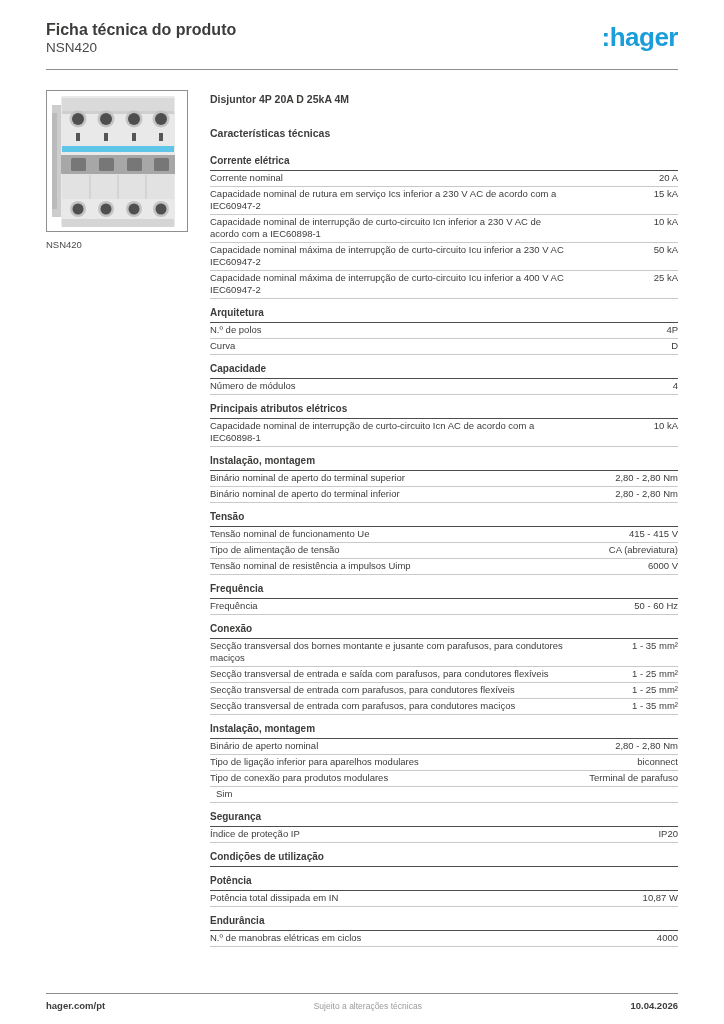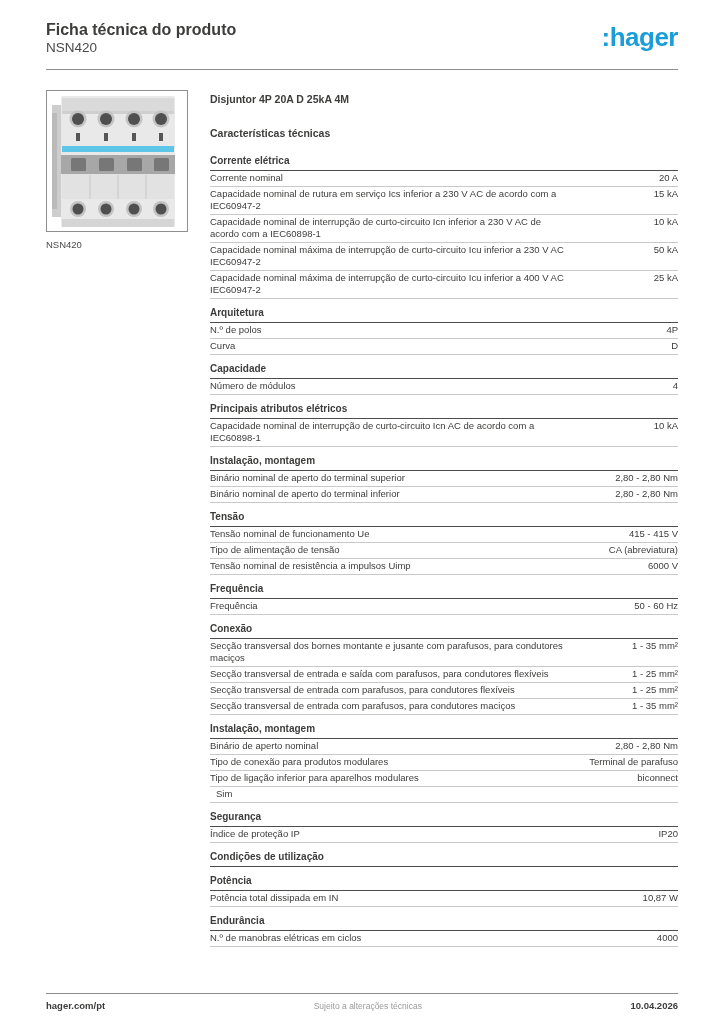--- a/index.html
+++ b/index.html
@@ -262,26 +262,26 @@
   </div>
 
   <div class="section">
     <div class="section-title">Instalação, montagem</div>
     <div>
               <div class="row">
                 <div class="row-label">Binário de aperto nominal</div>
                 <div class="row-value">2,80 - 2,80 Nm</div>
               </div>
               <div class="row">
+                <div class="row-label">Tipo de ligação inferior para aparelhos modulares</div>
+                <div class="row-value">biconnect</div>
+              </div>
+              <div class="row">
                 <div class="row-label">Tipo de conexão para produtos modulares</div>
                 <div class="row-value">Terminal de parafuso</div>
-              </div>
-              <div class="row">
-                <div class="row-label">Tipo de ligação inferior para aparelhos modulares</div>
-                <div class="row-value">biconnect</div>
               </div>
               <div class="row">
                 <div class="row-value">Sim</div>
               </div>
             </div>
   </div>
 
   <div class="section">
     <div class="section-title">Segurança</div>
     <div>

